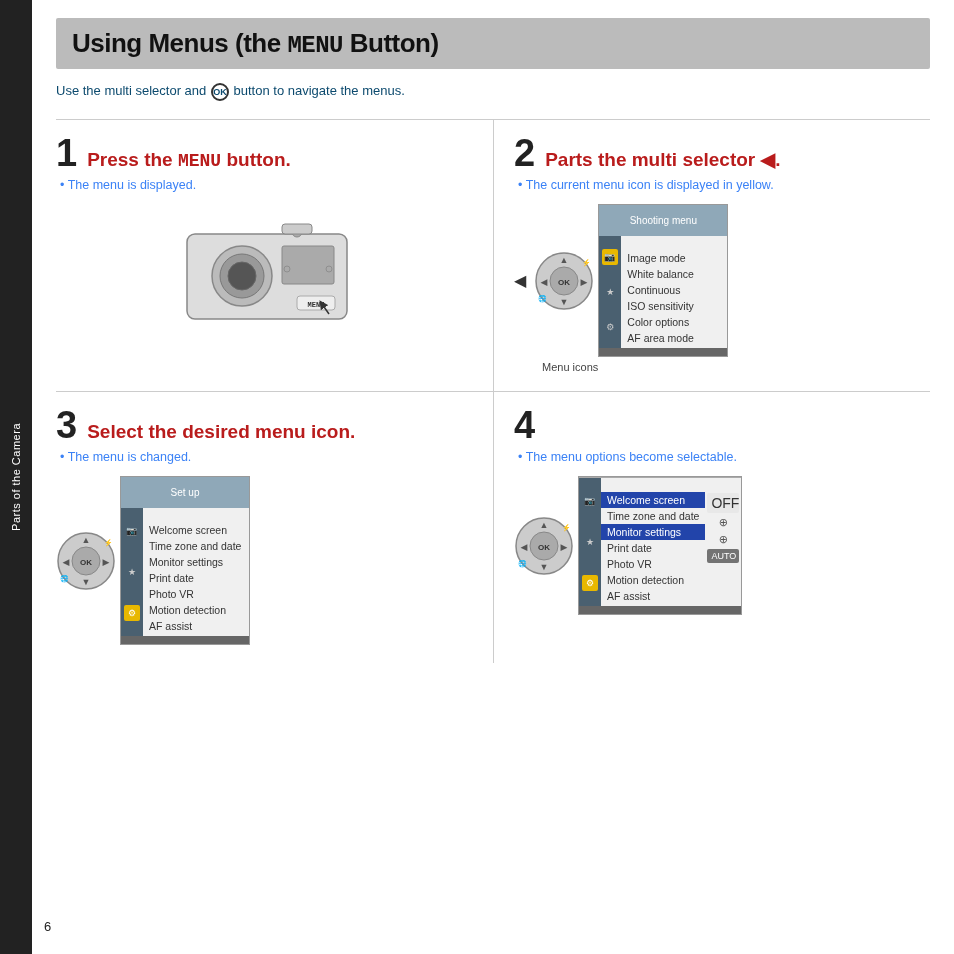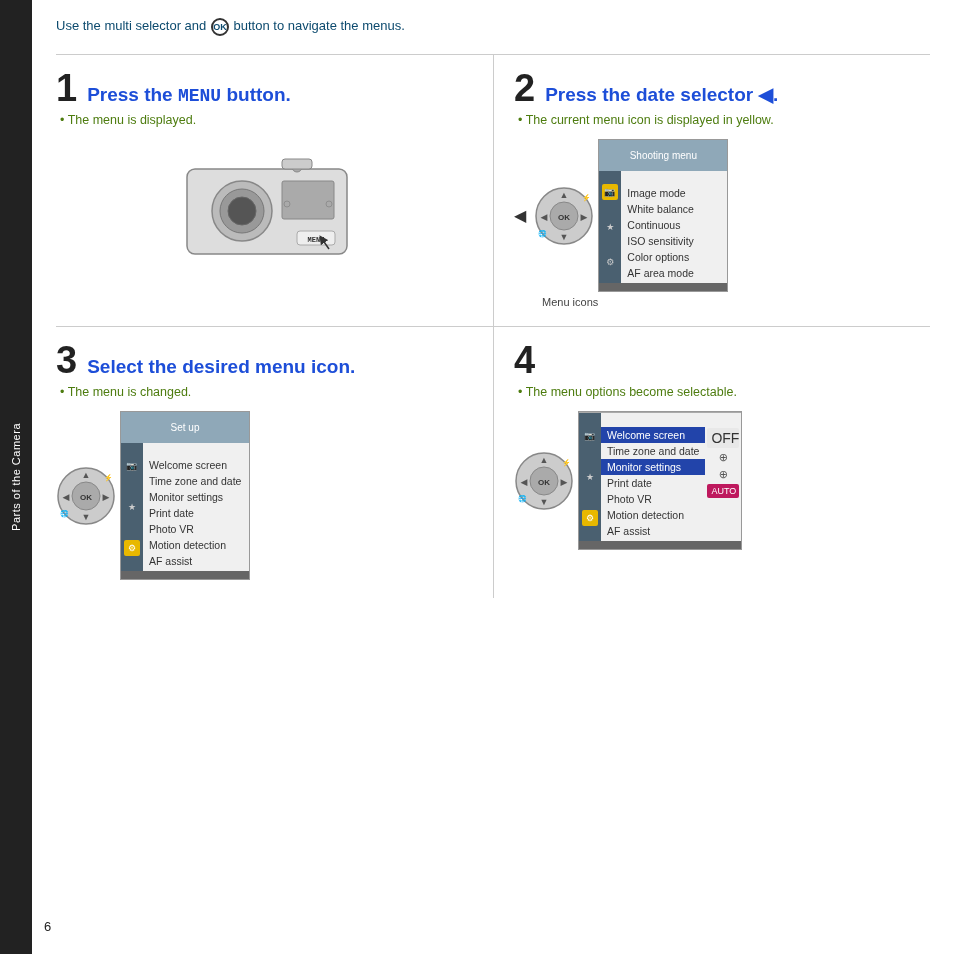--- a/index.html
+++ b/index.html
@@ -100,30 +100,30 @@
     }
     .step-number {
       font-size: 38px;
       font-weight: bold;
       color: #222;
       line-height: 1;
     }
     .step-title {
       font-size: 19px;
       font-weight: bold;
-      color: #1d4ed8;
+      color: #b91c1c;
     }
     .step-title .menu-word {
       font-family: 'Courier New', monospace;
       font-size: 18px;
       font-weight: bold;
     }
     .step-bullet {
       font-size: 12.5px;
-      color: #4d7c0f;
+      color: #3b82f6;
       margin-left: 4px;
       margin-bottom: 12px;
     }
     .step-bullet::before {
       content: '• ';
     }
 
     
     .diagram-area {
       display: flex;
@@ -205,21 +205,21 @@
       width: 36px;
       padding: 2px 0;
     }
     .menu-value-row {
       padding: 2px 4px;
       font-size: 10px;
       color: #555;
       text-align: right;
     }
     .menu-value-row.off { color: #333; background: #e8e8e8; margin: 1px 2px; border-radius: 2px; text-align: center; font-size: 14px; }
-    .menu-value-row.auto { color: #fff; background: #be185d; margin: 1px 2px; border-radius: 2px; text-align: center; font-size: 9px; }
+    .menu-value-row.auto { color: #fff; background: #737373; margin: 1px 2px; border-radius: 2px; text-align: center; font-size: 9px; }
     .menu-value-row.icon-val { color: #555; text-align: center; font-size: 11px; }
 
     .menu-bottom-bar {
       background: #666;
       height: 8px;
     }
 
     
     .arrow-left {
       font-size: 16px;
@@ -252,20 +252,25 @@
   </style>
 </head>
 <body>
 
 <div class="sidebar">
   <span class="sidebar-text">Parts of the Camera</span>
 </div>
 
 <div class="main">
 
+  <div class="title-bar">
+    <h1>
+      <span>Using Menus (the </span><span class="menu-word">MENU</span><span> Button)</span>
+    </h1>
+  </div>
 
   <p class="subtitle">
     <span>Use the multi selector and </span>
     <span class="ok-circle">
         <span>OK</span>
       </span>
     <span> button to navigate the menus.</span>
   </p>
 
   <div class="steps-grid">
@@ -306,21 +311,21 @@
               <path d="M0,0 L0,6 L6,3 z" fill="#333"></path>
             </marker>
           </defs>
         </svg>
       </div>
     </div>
 
     <div class="step">
       <div class="step-header">
         <span class="step-number">2</span>
-        <span class="step-title">Press the date selector ◀.</span>
+        <span class="step-title">Parts the multi selector ◀.</span>
       </div>
       <p class="step-bullet">The current menu icon is displayed in yellow.</p>
 
       <div class="menu-mockup">
         <span class="arrow-left">◀</span>
 
         <svg class="nav-svg" viewBox="0 0 60 60">
           <circle cx="30" cy="30" r="28" fill="#ccc" stroke="#888" stroke-width="1.5"></circle>
           <circle cx="30" cy="30" r="14" fill="#aaa" stroke="#888" stroke-width="1"></circle>
           <text x="30" y="34" text-anchor="middle" font-size="8" font-family="Arial" font-weight="bold" fill="#333">OK</text>

